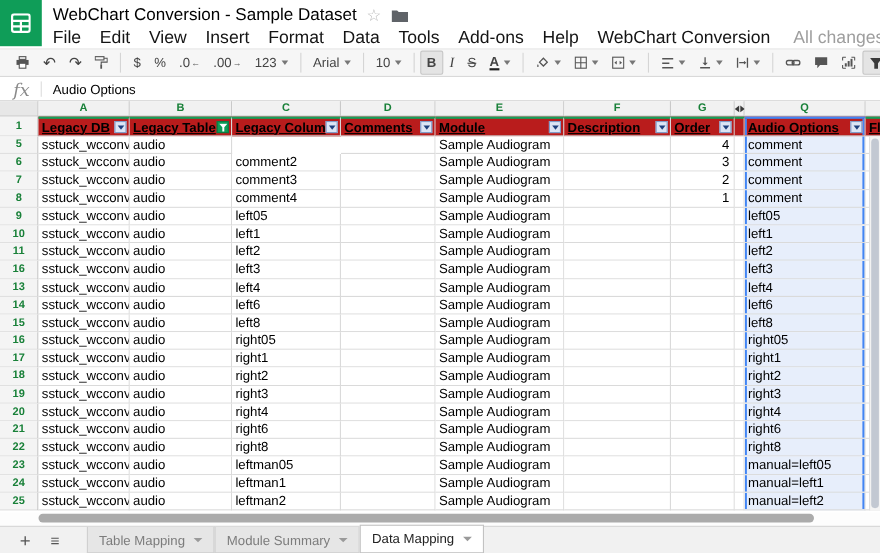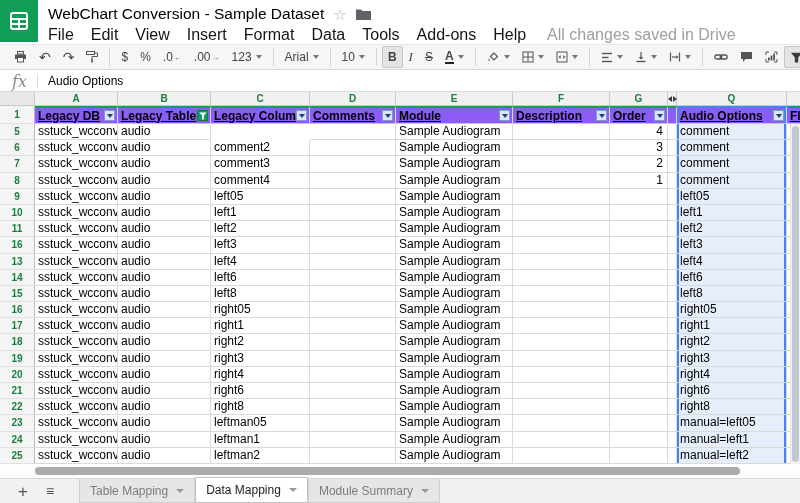--- a/index.html
+++ b/index.html
@@ -39,21 +39,21 @@
   .letter-cell{box-sizing:border-box;height:14px;background:#f1f1f1;border-right:1px solid #c9c9c9;border-bottom:1px solid #c9c9c9;
     color:#188038;font-size:10px;font-weight:bold;text-align:center;line-height:13px;flex:none;}
   #corner{width:35px;height:14px;background:#e7e7e7;border-right:1px solid #c9c9c9;border-bottom:1px solid #c9c9c9;box-sizing:border-box;flex:none;}
   .gap-cell{display:flex;align-items:center;justify-content:center;gap:1px;}
   .tri-l{width:0;height:0;border-top:3px solid transparent;border-bottom:3px solid transparent;border-right:4px solid #3a3a3a;}
   .tri-r{width:0;height:0;border-top:3px solid transparent;border-bottom:3px solid transparent;border-left:4px solid #3a3a3a;}
   .header-row{height:18px;}
   .gutter{box-sizing:border-box;width:35px;background:#f4f4f4;border-right:1px solid #bdbdbd;border-bottom:1px solid #e0e0e0;
     color:#188038;font-size:10px;font-weight:bold;text-align:center;flex:none;}
   .header-row .gutter{height:18px;line-height:18px;}
-  .hcell{box-sizing:border-box;height:18px;background:#8b5cf6;border-right:1px solid #d9d9d9;border-bottom:1px solid #c9c9c9;
+  .hcell{box-sizing:border-box;height:18px;background:#b91c1c;border-right:1px solid #d9d9d9;border-bottom:1px solid #c9c9c9;
     border-top:2px solid #15a05a;display:flex;align-items:center;flex:none;overflow:hidden;}
   .htext{font-size:12px;font-weight:bold;text-decoration:underline;color:#000;margin-left:3px;white-space:nowrap;flex:1;overflow:hidden;}
   .fbtn{width:11px;height:11px;box-sizing:border-box;background:#dce5f5;border:1px solid #7f9bc8;flex:none;margin-right:2px;
     display:flex;align-items:center;justify-content:center;}
   .fbtn .dt{width:0;height:0;border-left:3px solid transparent;border-right:3px solid transparent;border-top:4px solid #1d3f7d;}
   .fbtn.green{background:#0f9d58;border-color:#0b7a43;}
   .data-row{height:16.2px;}
   .cell{box-sizing:border-box;height:16.2px;background:#fff;border-right:1px solid #dadada;border-bottom:1px solid #dadada;
     font-size:12px;color:#000;padding:0 3px;line-height:15.5px;white-space:nowrap;overflow:hidden;flex:none;}
   .data-row .gutter{height:16.2px;line-height:16px;}
@@ -96,20 +96,21 @@
 <div id="menubar" class="abs">
     <div class="menu-item">File</div>
     <div class="menu-item">Edit</div>
     <div class="menu-item">View</div>
     <div class="menu-item">Insert</div>
     <div class="menu-item">Format</div>
     <div class="menu-item">Data</div>
     <div class="menu-item">Tools</div>
     <div class="menu-item">Add-ons</div>
     <div class="menu-item">Help</div>
+    <div class="menu-item">WebChart Conversion</div>
     <div class="menu-item" id="save-status">All changes saved in Drive</div>
   </div>
 
 <div id="toolbar" class="abs">
   <div class="tb">
     <svg class="ic" width="13" height="12" viewBox="0 0 13 12">
       <rect x="3.5" y="0.5" width="6" height="2.5" fill="none" stroke="#555"></rect>
       <rect x="1" y="3.5" width="11" height="4.5" fill="#555"></rect>
       <rect x="3.5" y="6.5" width="6" height="4.5" fill="#fff" stroke="#555"></rect>
     </svg>
@@ -611,22 +612,22 @@
   </div>
 
 <div id="sheetbar" class="abs">
   <span id="add-sheet">+</span>
   <span id="all-sheets">≡</span>
   <div id="tabs">
       <div class="sheet-tab">
         <div>Table Mapping</div>
         <div class="tab-caret"></div>
       </div>
+      <div class="sheet-tab">
+        <div>Module Summary</div>
+        <div class="tab-caret"></div>
+      </div>
       <div class="sheet-tab active">
         <div>Data Mapping</div>
         <div class="tab-caret"></div>
       </div>
-      <div class="sheet-tab">
-        <div>Module Summary</div>
-        <div class="tab-caret"></div>
-      </div>
     </div>
 </div>
 
 </body></html>

